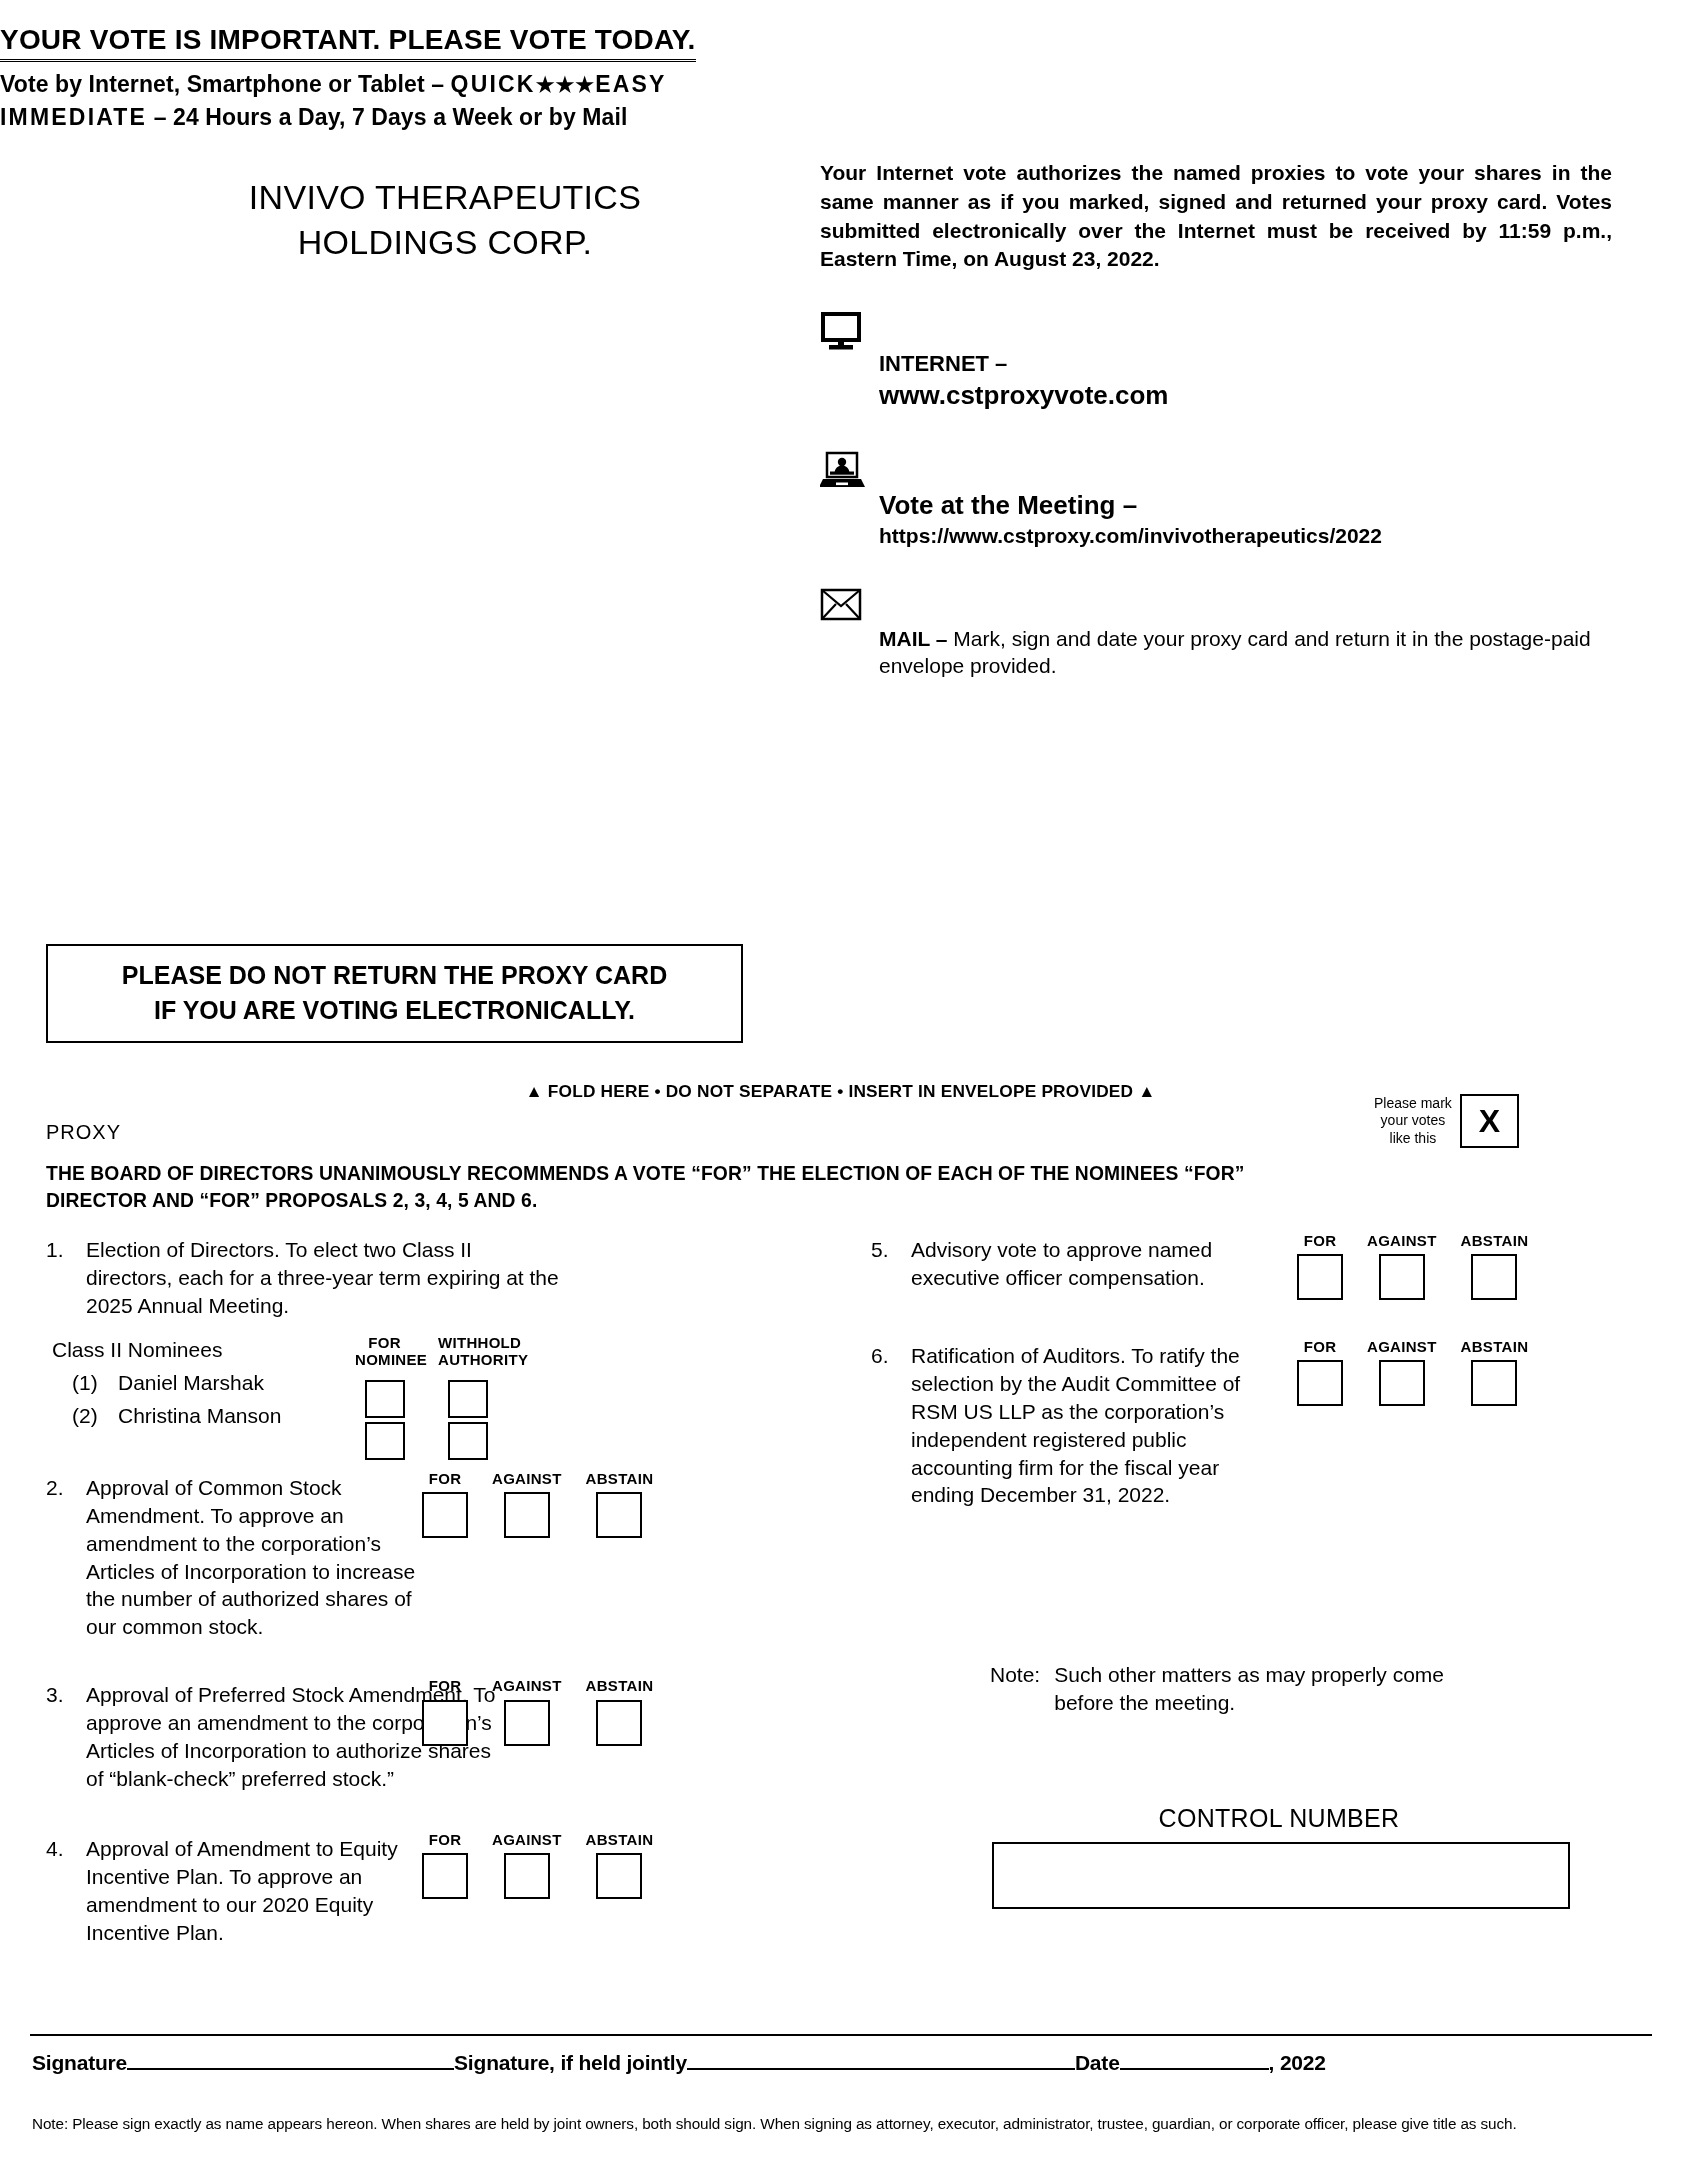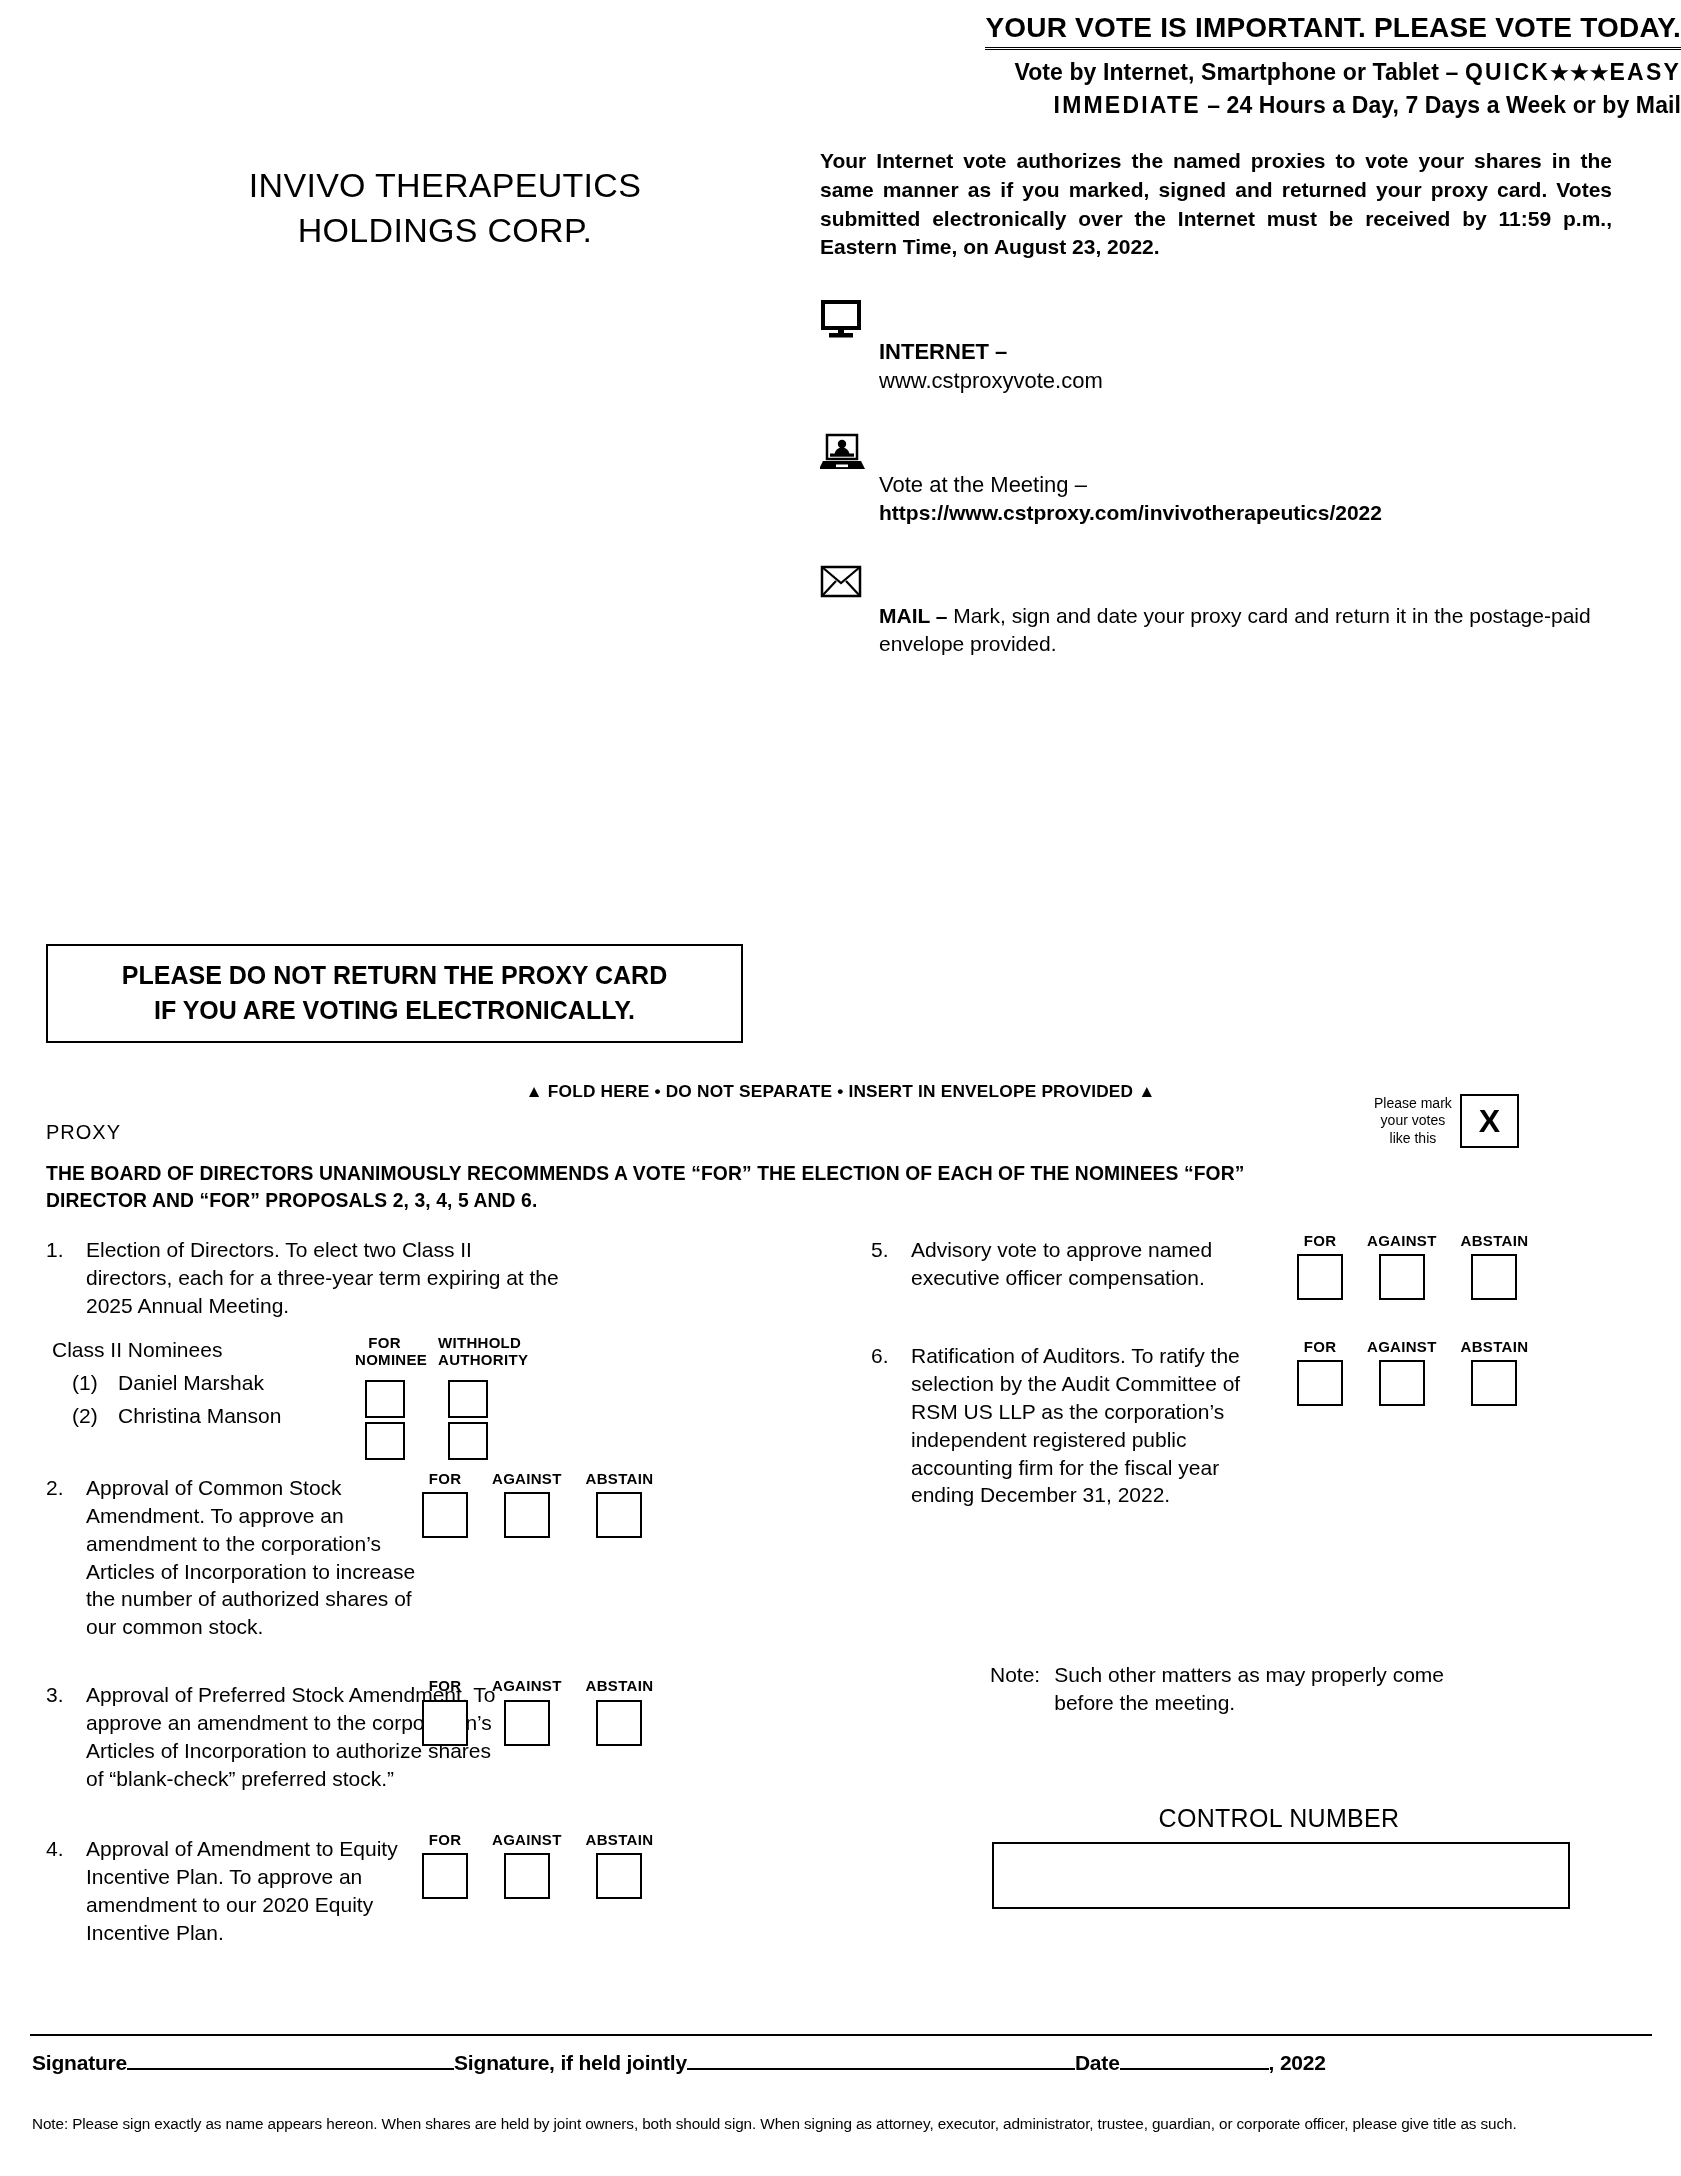--- a/index.html
+++ b/index.html
@@ -15,22 +15,22 @@
     position: relative;
     width: 1681px;
     height: 2176px;
     margin: 0 auto;
     background: #ffffff;
     overflow: hidden;
   }
 
   
   .hdr {
-    text-align: right;
-    padding-top: 12px;
+    text-align: left;
+    padding-top: 24px;
   }
   .hdr-title {
     font-size: 28px;
     font-weight: bold;
     letter-spacing: 0.2px;
     display: inline-block;
     padding-bottom: 3px;
     border-bottom: 3px double #000;
     line-height: 1.15;
   }
@@ -96,22 +96,22 @@
     flex: 1 1 auto;
     font-size: 21px;
     line-height: 1.32;
     margin-top: 41px;
   }
   .m-head {
     font-weight: bold;
     font-size: 22px;
   }
   .m-sub {
-    font-weight: normal;
-    font-size: 22px;
+    font-weight: bold;
+    font-size: 26px;
   }
   .m-text { font-size: 21px; }
   .m-url-bold { font-weight: bold; font-size: 21px; white-space: nowrap; }
   .inline-head { font-weight: bold; }
 
   
   .dnr-box {
     position: absolute;
     left: 46px;
     top: 944px;

